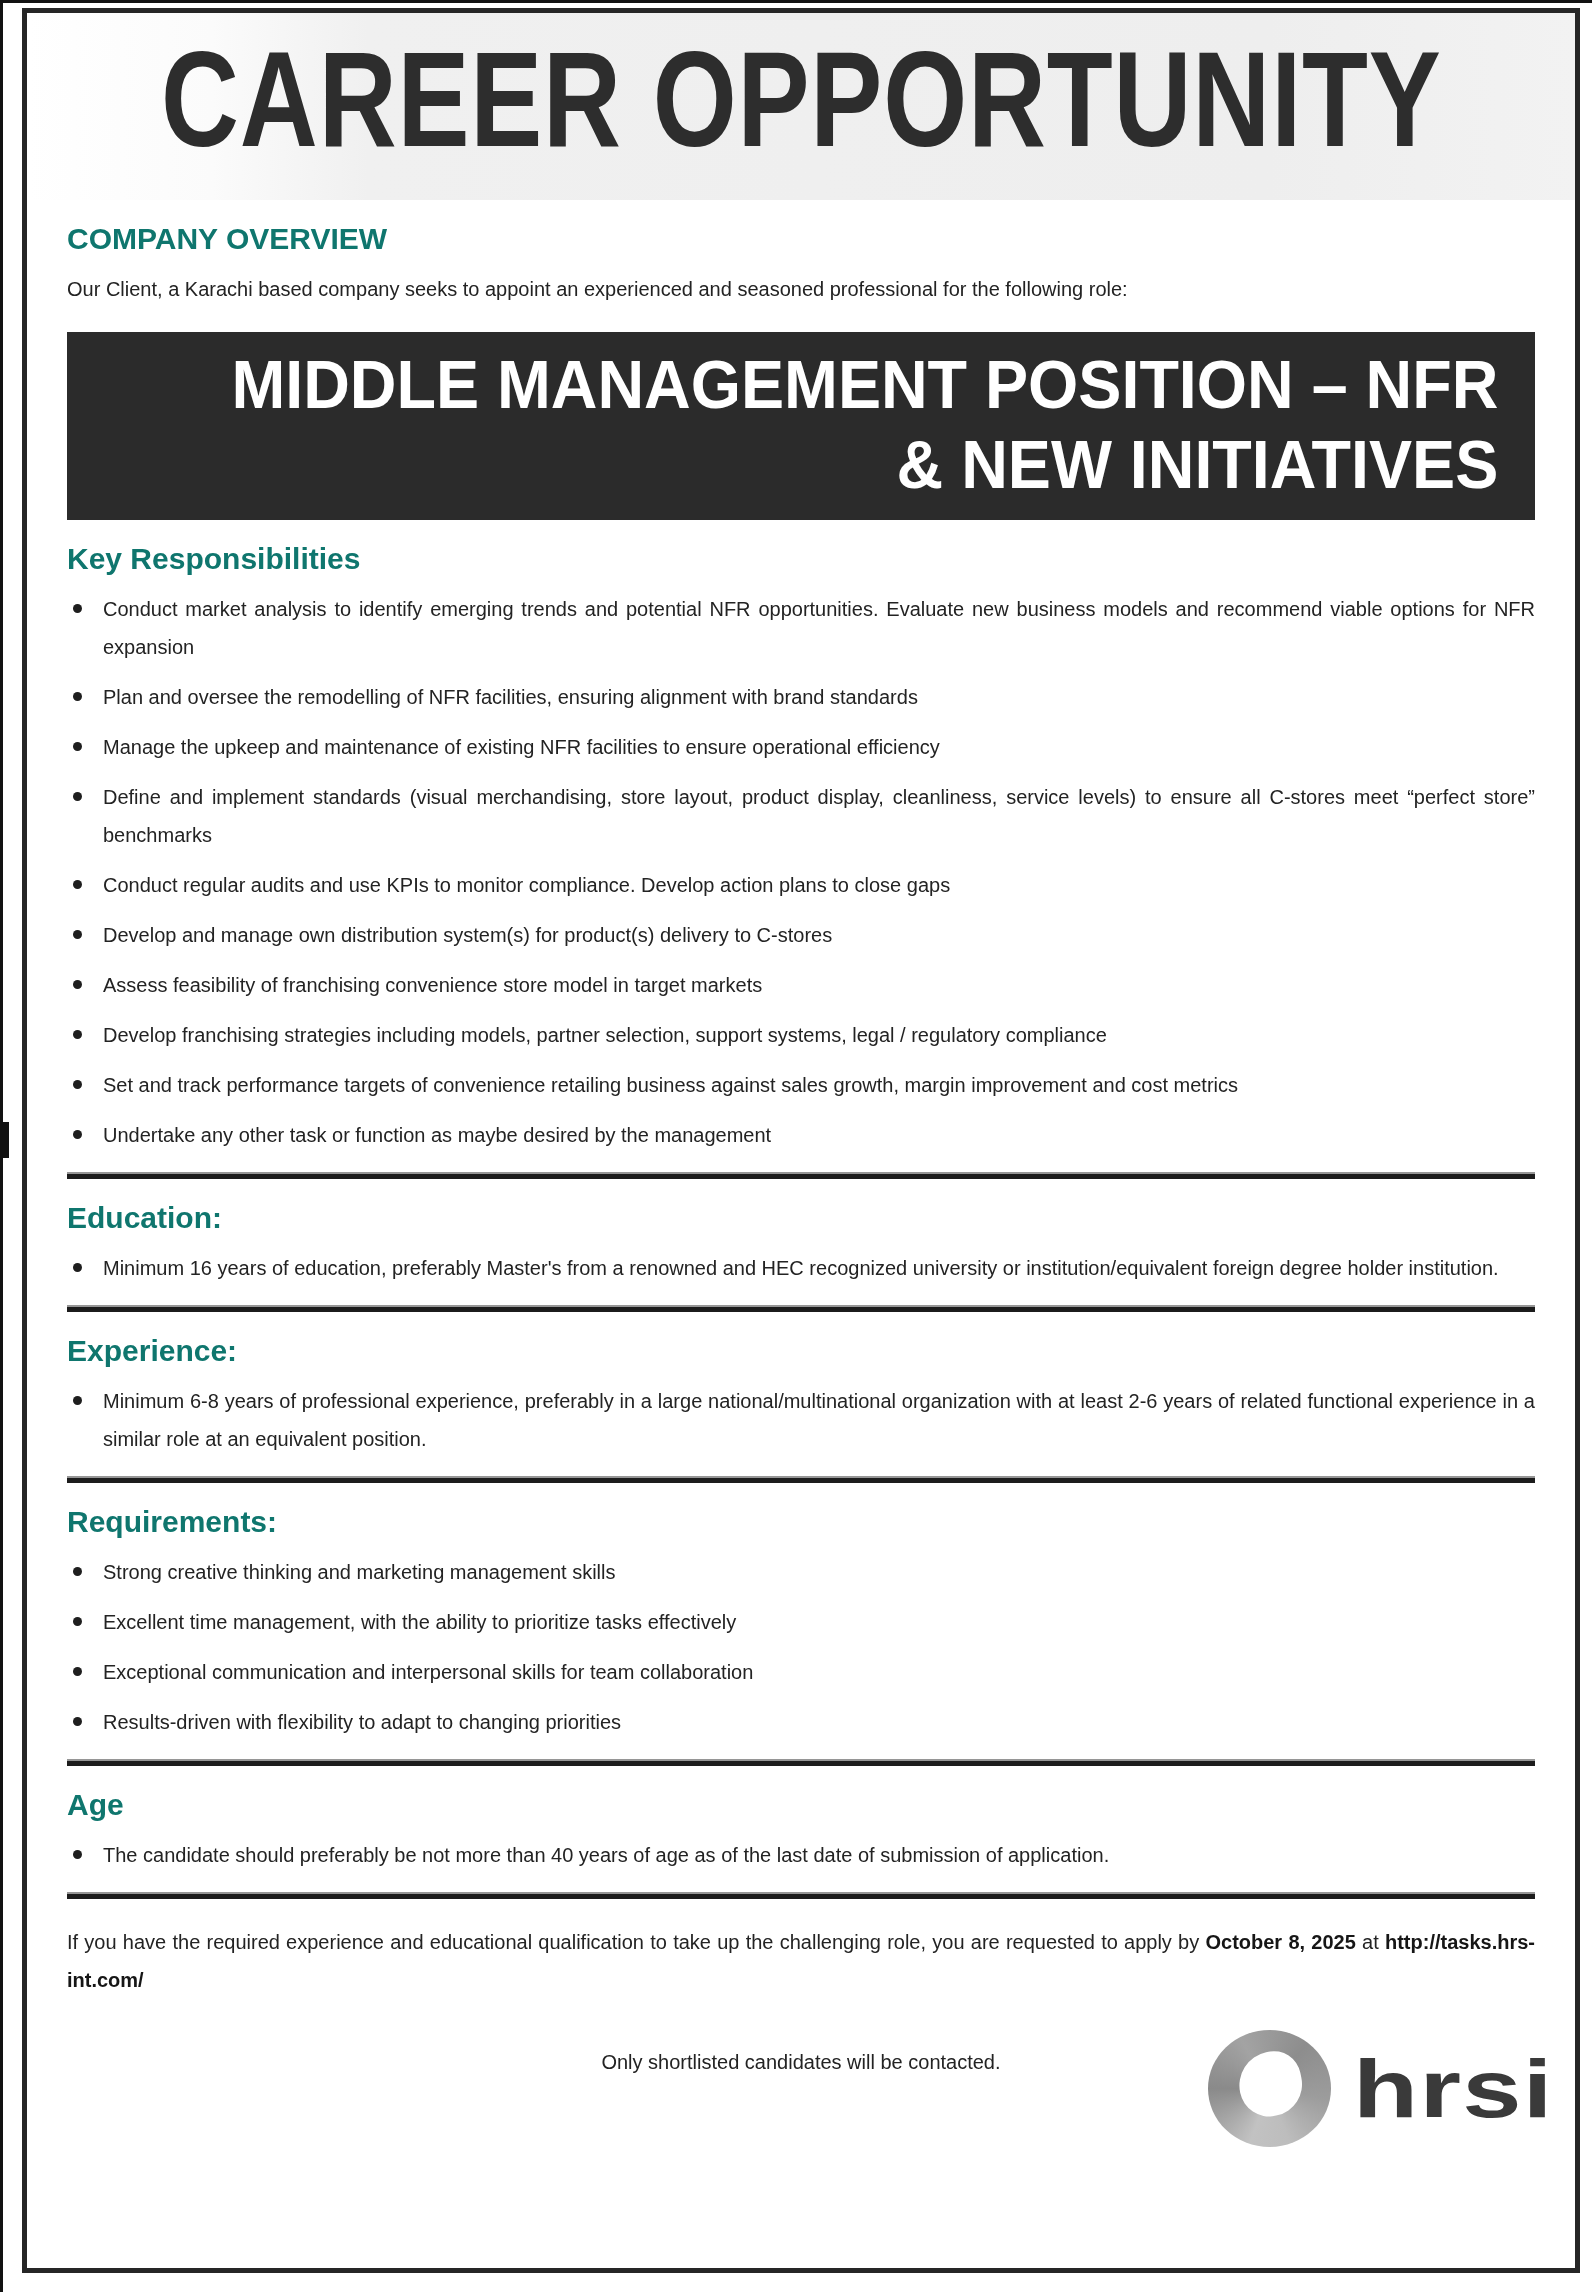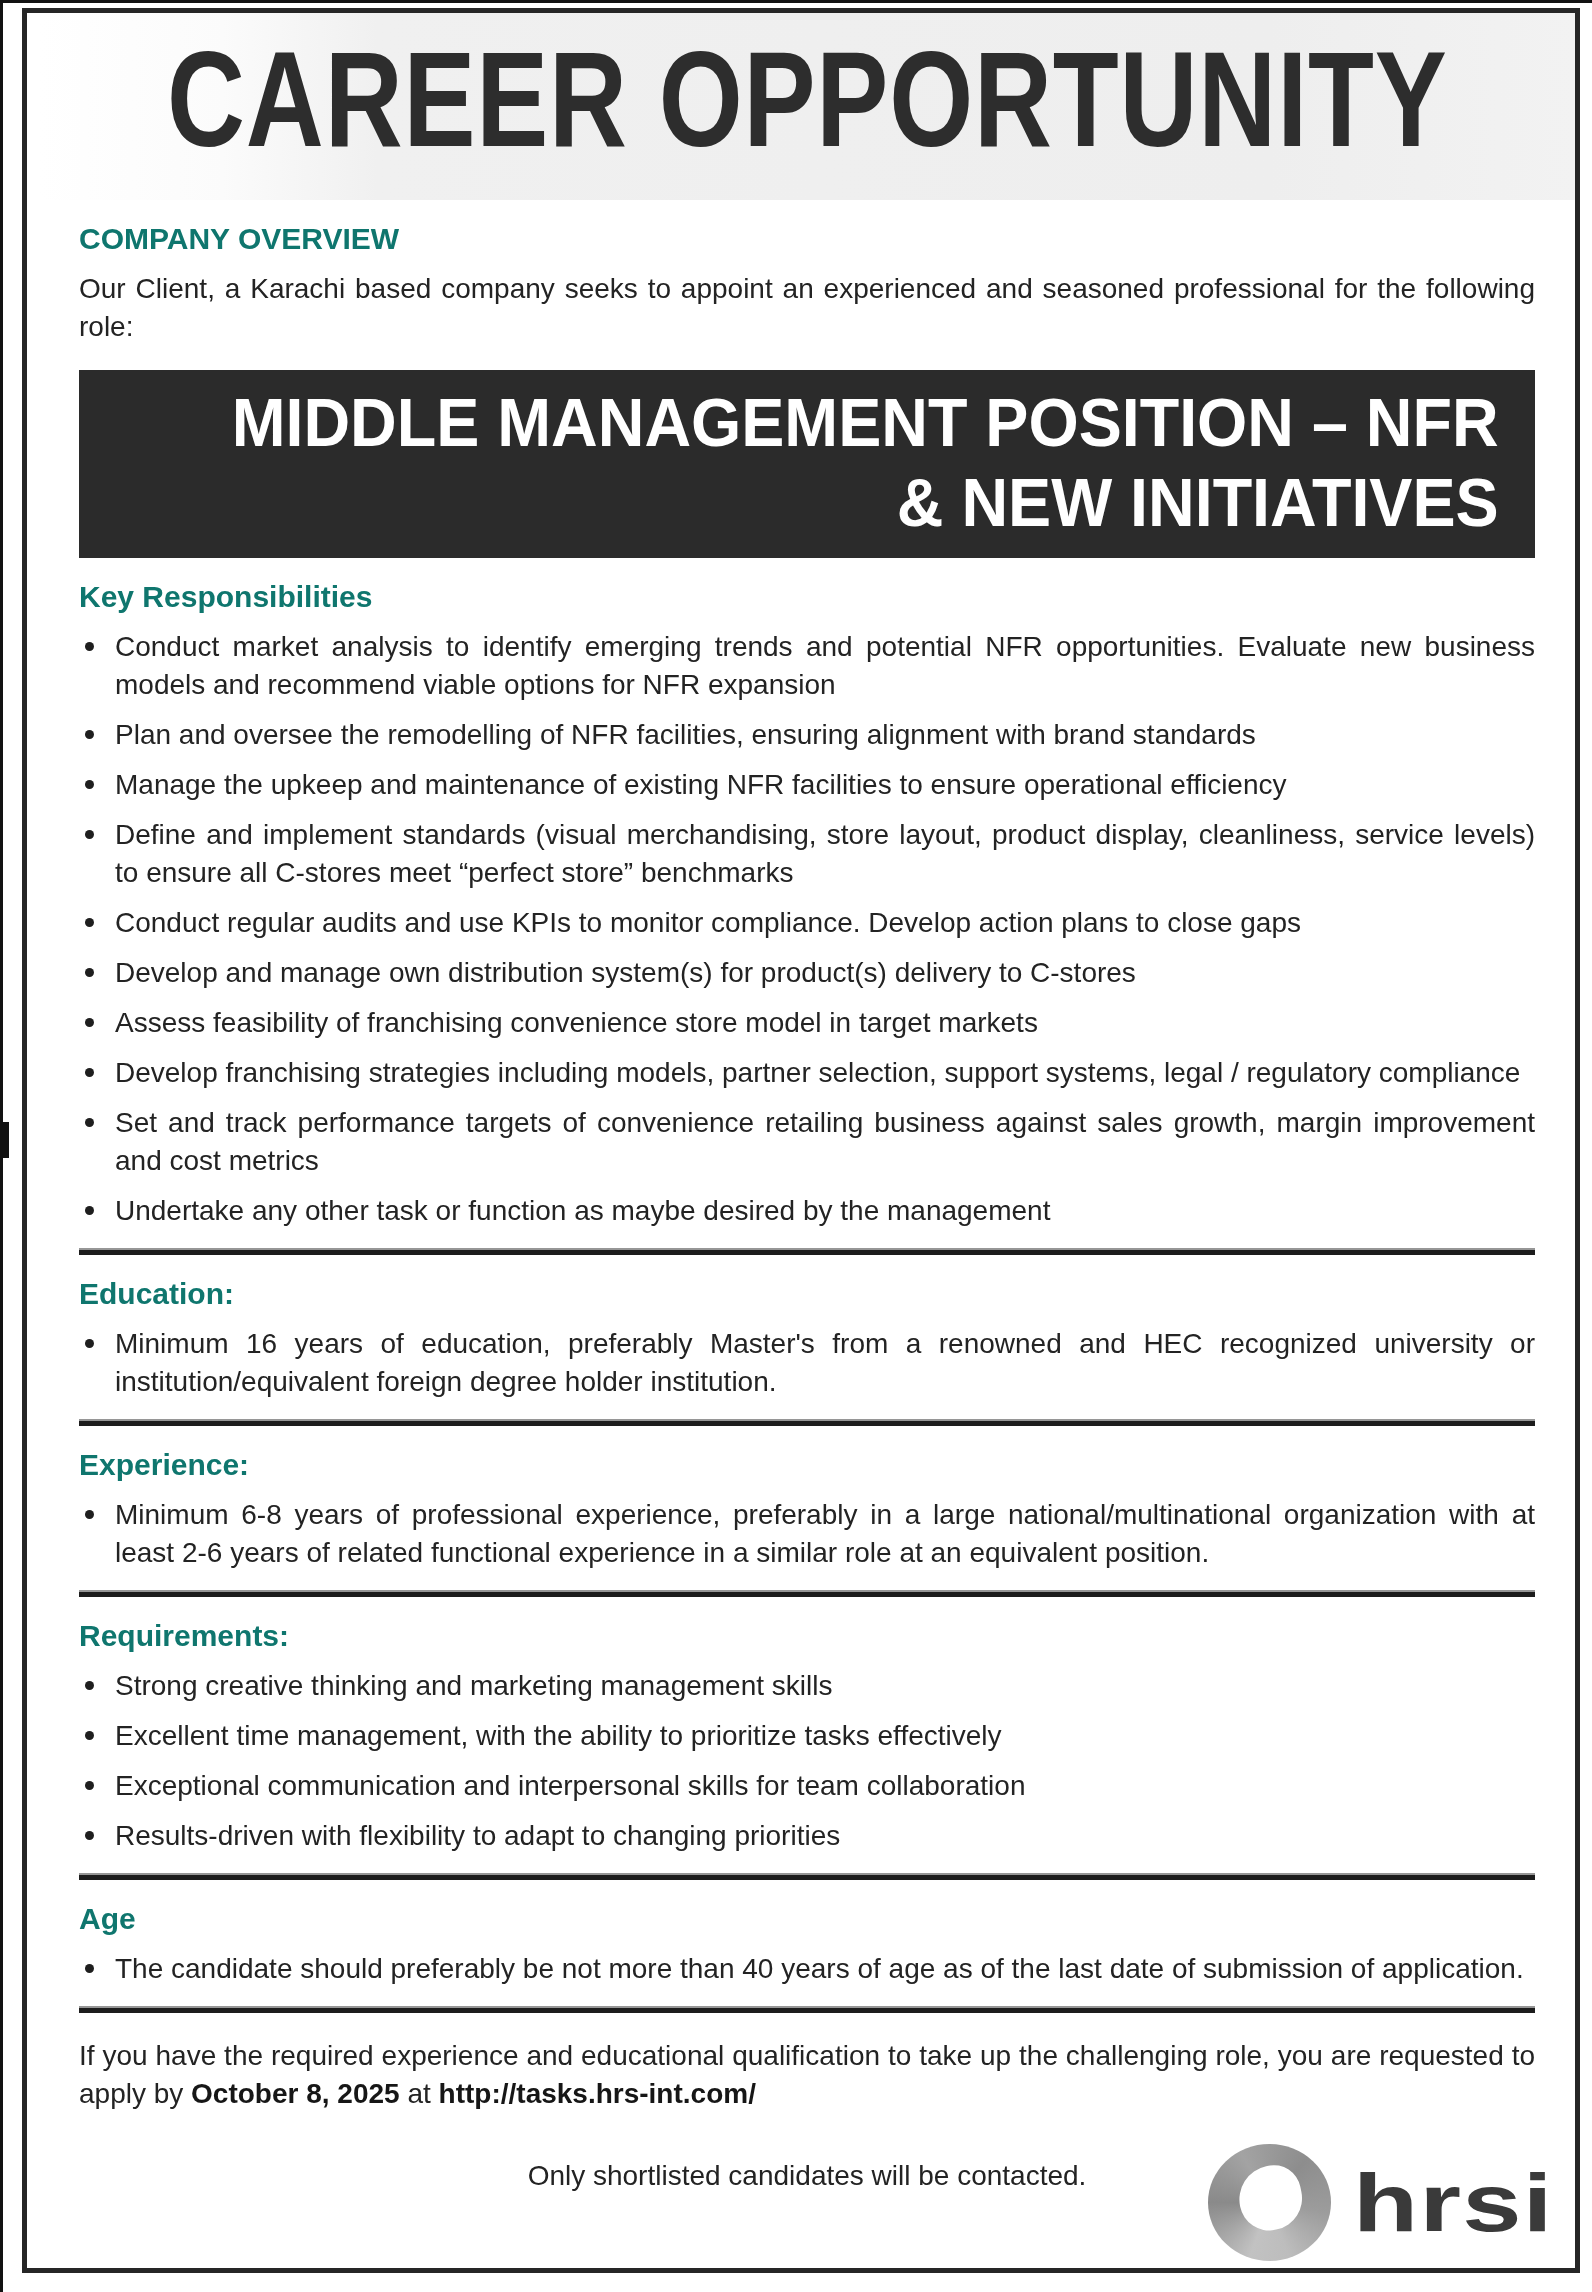--- a/index.html
+++ b/index.html
@@ -9,37 +9,37 @@
     overflow:hidden;
   }
   
   .top-rule  { position:absolute; top:0; left:0; width:1592px; height:3px; background:#121212; }
   .left-rule { position:absolute; top:0; left:0; width:3px; height:2292px; background:#121212; }
   .left-tick { position:absolute; top:1122px; left:0; width:9px; height:36px; background:#121212; }
 
   
   .ad {
     position:absolute; left:22px; top:8px; width:1558px; height:2265px;
-    border:5px solid #262626; background:#fff; overflow:hidden; box-sizing:border-box;padding-left:12px;
+    border:5px solid #262626; background:#fff; overflow:hidden; box-sizing:border-box;
   }
   .content { padding:0 40px; }
 
   
   .band {
     height:187px;
     background:linear-gradient(90deg,#ffffff 0%,#fbfbfb 12%,#f0f0f0 22%,#eeeeee 80%,#f2f2f2 100%);
     display:flex; align-items:center; justify-content:center;
   }
   h1.ad-title {
     margin:0 0 14px 0; font-size:135px; font-weight:bold; color:#2d2d2d;
     letter-spacing:1px; white-space:nowrap; transform:scaleX(0.80);
   }
 
   h2.section-heading { font-size:30px; font-weight:bold; color:#0f766e; margin:22px 0 14px 0; }
-  .intro, .btext, .para, .note, .website { font-size:28px; line-height:38px; color:#232323; }
+  .intro, .btext, .para, .note, .website { font-size:20px; line-height:38px; color:#232323; }
   .intro { margin:14px 0 24px 0; text-align:justify; }
 
   
   .banner {
     background:#2b2b2b; color:#ffffff; text-align:right;
     padding:12px 0 16px 0; margin:0 0 22px 0;
   }
   .banner-line { font-size:68px; line-height:80px; font-weight:bold; white-space:nowrap; transform:scaleX(0.95); }
 
   

